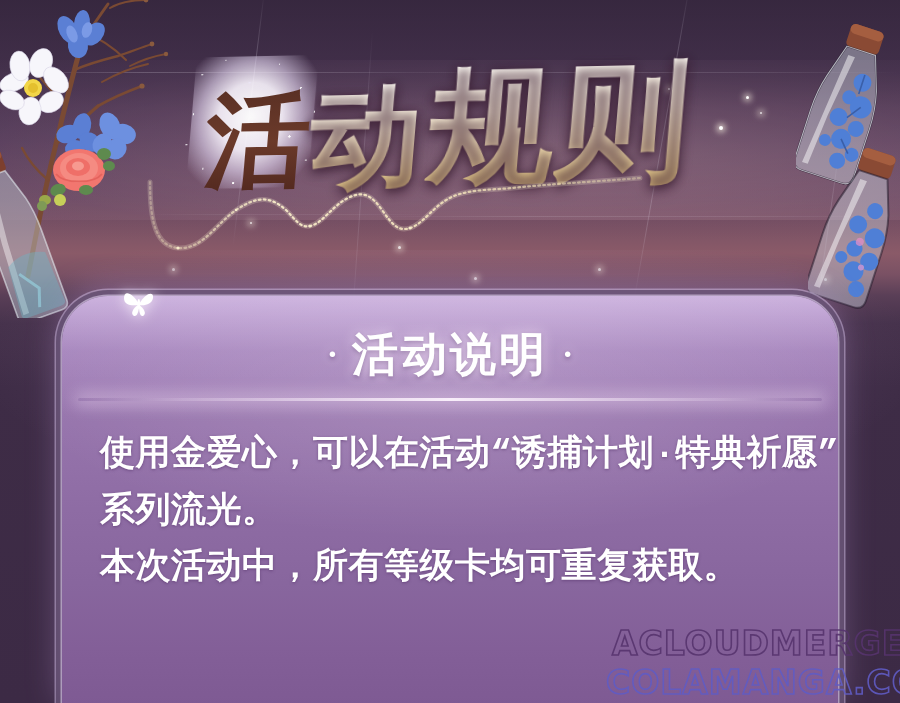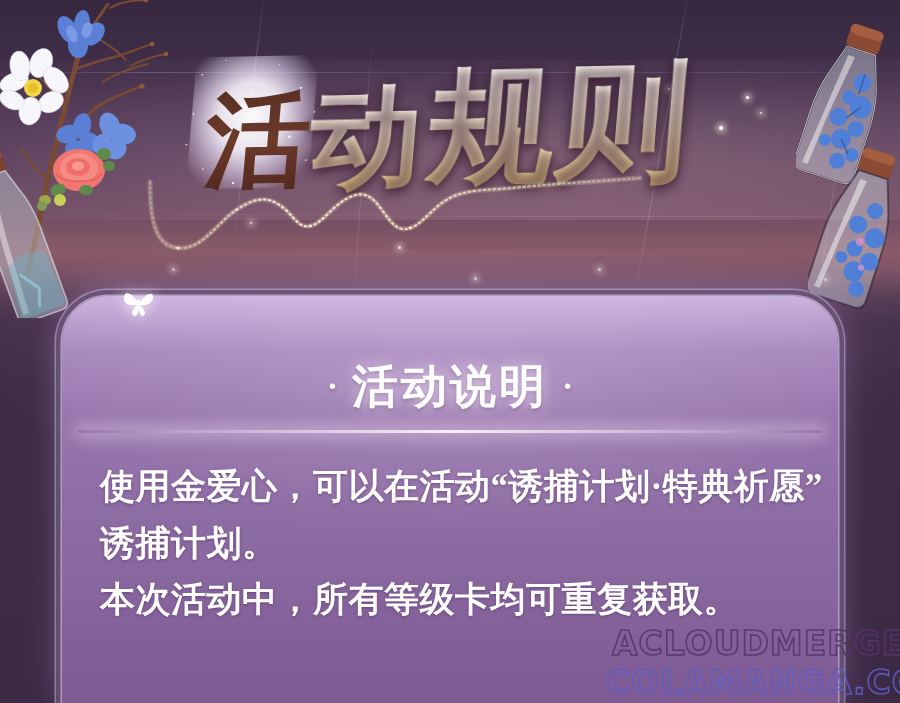--- a/index.html
+++ b/index.html
@@ -229,21 +229,21 @@
   }
 
   .panel-inner {
     position: relative;
     z-index: 3;
     padding: 0;
   }
 
   #panel-title {
     margin: 0;
-    padding-top: 60px;
+    padding-top: 28px;
     text-align: center;
     font-family: "Liberation Serif", "DejaVu Serif", serif;
     font-size: 46px;
     font-weight: 700;
     color: #ffffff;
     letter-spacing: 3px;
     text-shadow: 0 0 14px rgba(255,240,255,0.75), 0 2px 4px rgba(70,40,90,0.45);
     white-space: nowrap;
   }
   #panel-title .dot {
@@ -270,21 +270,21 @@
   }
 
   #body-text {
     position: relative;
     z-index: 3;
     margin: 26px 0 0 0;
     padding: 0 34px 0 38px;
     list-style: none;
   }
   #body-text li {
-    font-family: Liberation Serif, serif;
+    font-family: Liberation Mono, monospace;
     font-size: 35px;
     font-weight: 700;
     line-height: 1.62;
     color: #ffffff;
     letter-spacing: 0.5px;
     text-shadow: 0 1px 3px rgba(80,45,100,0.55);
     white-space: nowrap;
   }
   #body-text li.just {
     text-align: justify;
@@ -529,21 +529,21 @@
     </g>
   </svg>
 
   <div id="panel">
     <div class="panel-inner">
       <div id="panel-title"><span class="dot">·</span><span>活动说明</span><span class="dot">·</span></div>
       <div id="title-divider"></div>
 
       <ul id="body-text">
         <li class="just">使用金爱心，可以在活动“诱捕计划·特典祈愿”</li>
-        <li>诱捕计划。</li>
+        <li>系列流光。</li>
         <li>本次活动中，所有等级卡均可重复获取。</li>
       </ul>
     </div>
   </div>
 
   <svg class="butterfly" viewBox="0 0 34 30">
     <g fill="#ffffff">
       <path d="M17 16 C 10 4, 2 2, 2 10 C 2 17, 9 18, 16 17 Z"></path>
       <path d="M17 16 C 24 4, 32 3, 31 10 C 30 16, 23 18, 17 17 Z"></path>
       <path d="M16 17 C 11 20, 8 26, 12 28 C 15 29, 17 23, 17 18 Z"></path>

